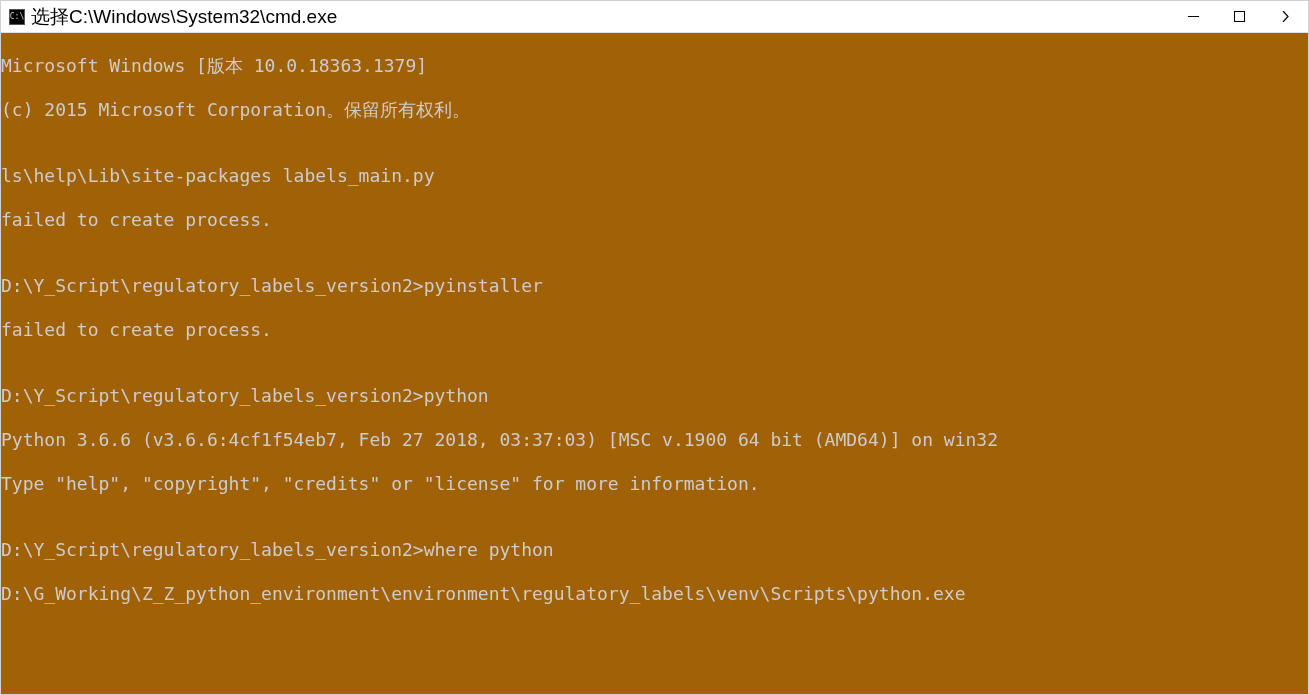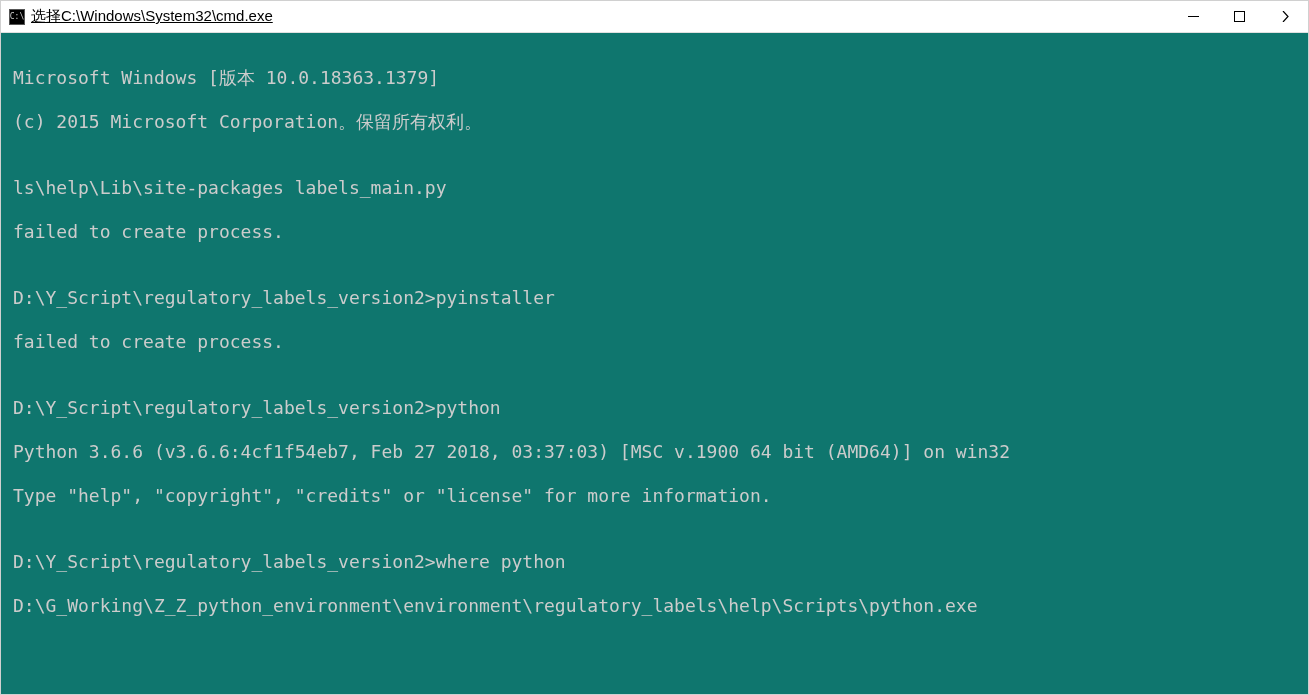--- a/index.html
+++ b/index.html
@@ -38,24 +38,23 @@
       display: inline-flex;
       align-items: center;
       justify-content: center;
       background: #000;
       border: 1px solid #555;
       font-size: 8px;
       color: #ccc;
       font-family: monospace;
     }
     .titlebar-text {
-      font-size: 15px;
+      font-size: 19px;
       color: #000;
       flex: 1;
-      text-decoration: underline;
     }
     .window-controls {
       display: flex;
       align-items: center;
       height: 100%;
     }
     .win-btn {
       width: 46px;
       height: 100%;
       display: flex;
@@ -63,26 +62,26 @@
       justify-content: center;
       color: #000;
       font-size: 12px;
     }
     .win-btn svg {
       width: 11px;
       height: 11px;
     }
     .terminal {
       flex: 1;
-      background: #0f766e;
+      background: #a16207;
       color: #cccccc;
       font-family: "NSimSun", "SimSun", "Consolas", monospace;
       font-size: 18px;
       line-height: 22px;
-      padding: 12px;
+      padding: 0;
       white-space: pre;
       overflow: hidden;
     }
     .terminal-line {
       white-space: pre;
     }
   </style>
 </head>
 <body>
 
@@ -116,21 +115,21 @@
 <div class="terminal-line">failed to create process.</div>
 <div class="terminal-line"></div>
 <div class="terminal-line">D:\Y_Script\regulatory_labels_version2&gt;pyinstaller</div>
 <div class="terminal-line">failed to create process.</div>
 <div class="terminal-line"></div>
 <div class="terminal-line">D:\Y_Script\regulatory_labels_version2&gt;python</div>
 <div class="terminal-line">Python 3.6.6 (v3.6.6:4cf1f54eb7, Feb 27 2018, 03:37:03) [MSC v.1900 64 bit (AMD64)] on win32</div>
 <div class="terminal-line">Type "help", "copyright", "credits" or "license" for more information.</div>
 <div class="terminal-line"></div>
 <div class="terminal-line">D:\Y_Script\regulatory_labels_version2&gt;where python</div>
-<div class="terminal-line">D:\G_Working\Z_Z_python_environment\environment\regulatory_labels\help\Scripts\python.exe</div>
+<div class="terminal-line">D:\G_Working\Z_Z_python_environment\environment\regulatory_labels\venv\Scripts\python.exe</div>
 
 
 
 
 <div class="terminal-line"></div>
 
 
 
 <div class="terminal-line"></div>
 

